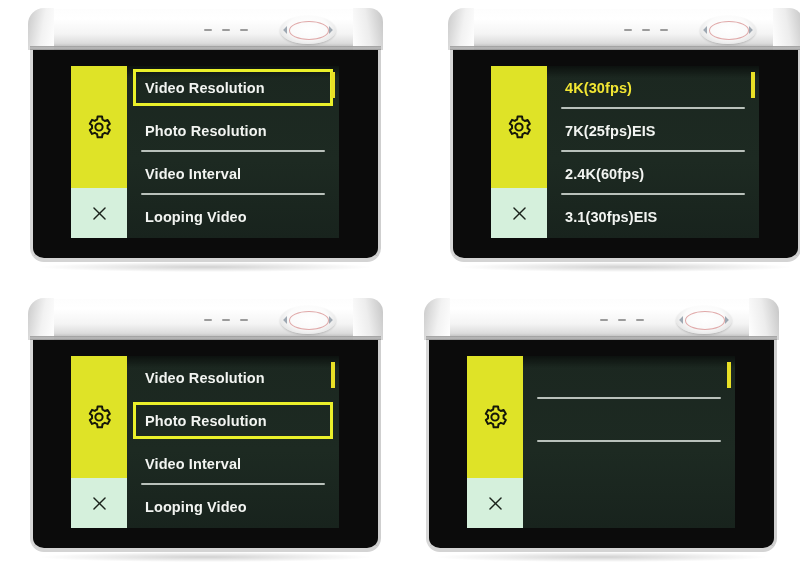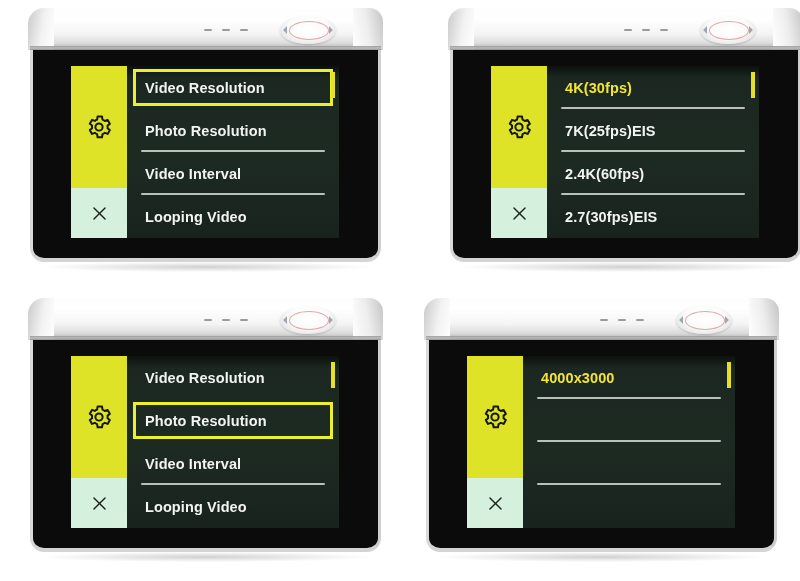--- a/index.html
+++ b/index.html
@@ -352,21 +352,21 @@
           <div class="row divider selected-text">
             <span class="label">4K(30fps)</span>
           </div>
           <div class="row divider">
             <span class="label">7K(25fps)EIS</span>
           </div>
           <div class="row divider">
             <span class="label">2.4K(60fps)</span>
           </div>
           <div class="row">
-            <span class="label">2.7(30fps)EIS</span>
+            <span class="label">3.1(30fps)EIS</span>
           </div>
         </div>
       </div>
     </div>
   </div>
 
   <div class="camera cam-bl">
     <div class="cam-shadow"></div>
     <div class="cam-top"></div>
     <div class="mic-dots">
@@ -446,23 +446,20 @@
           <div class="rail-close">
             <span>
               <svg width="19" height="19" viewBox="0 0 24 24" fill="none" stroke="#1b231c" stroke-width="1.8" stroke-linecap="round">
                 <path d="M5 5 L19 19 M19 5 L5 19"></path>
               </svg>
             </span>
           </div>
         </div>
         <div class="list">
           <div class="scroll-ind"></div>
-          <div class="row divider selected-text">
-            <span class="label">4000x3000</span>
-          </div>
           <div class="row divider">
             <span class="label"></span>
           </div>
           <div class="row divider">
             <span class="label"></span>
           </div>
           <div class="row">
             <span class="label"></span>
           </div>
         </div>

